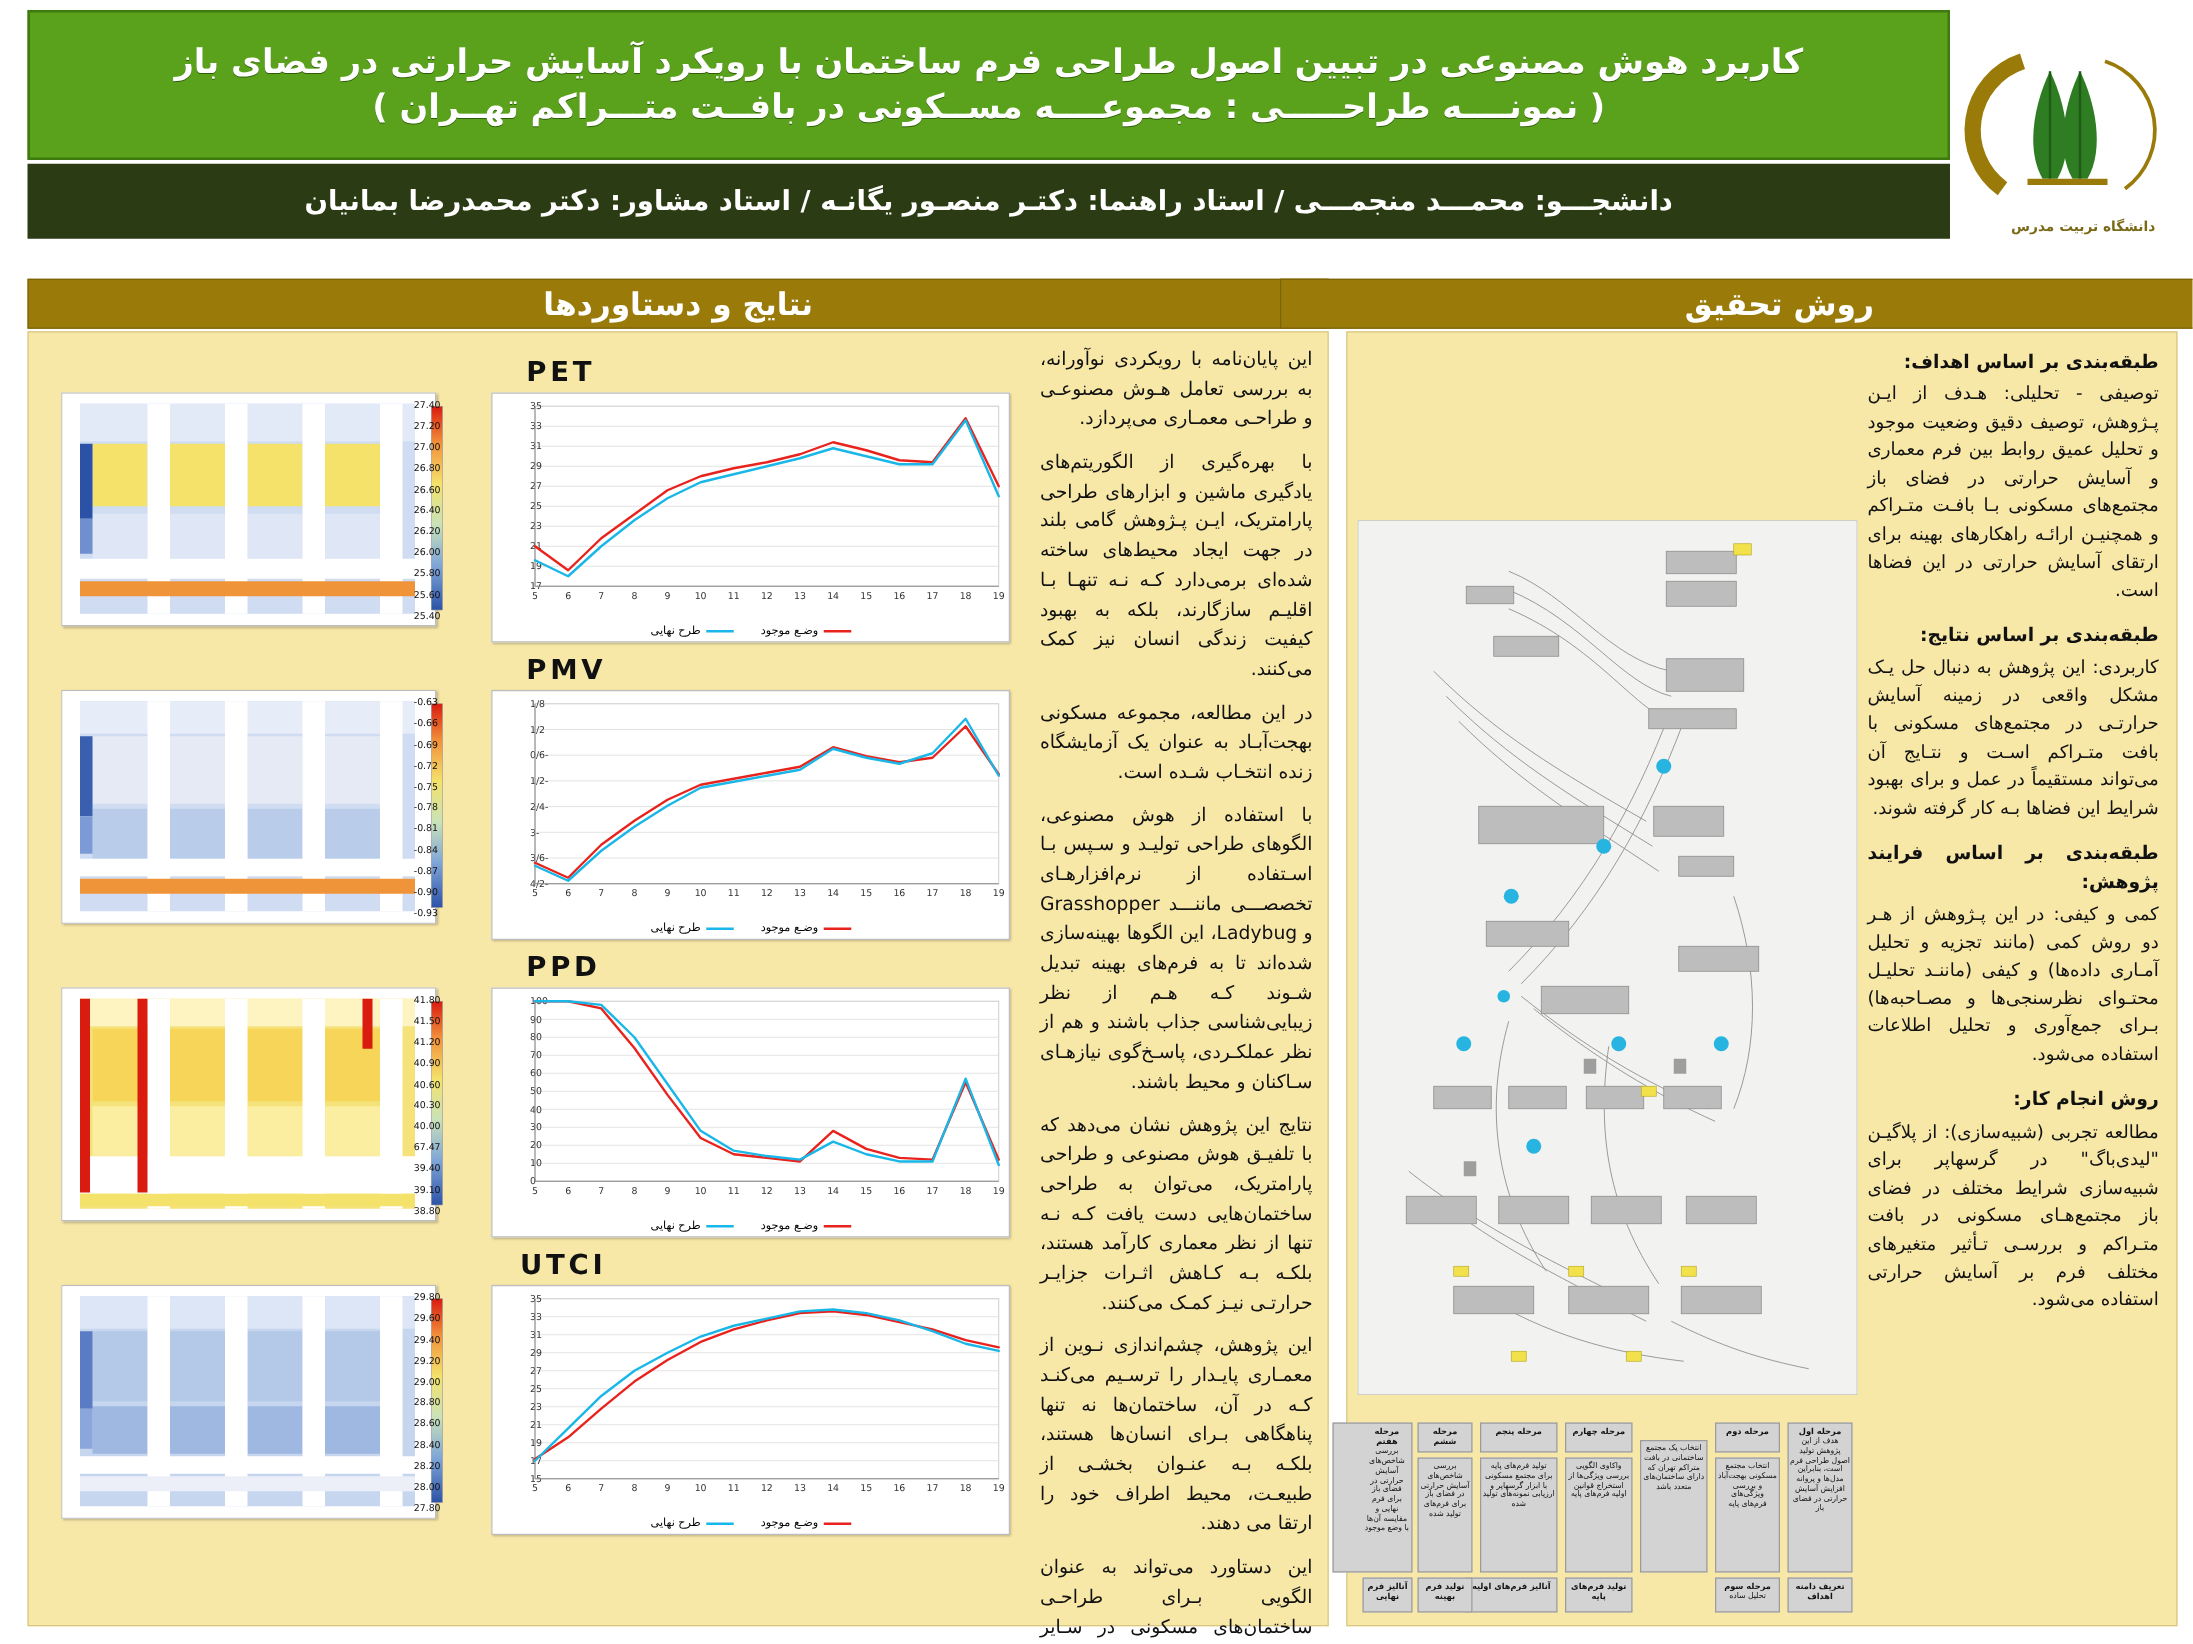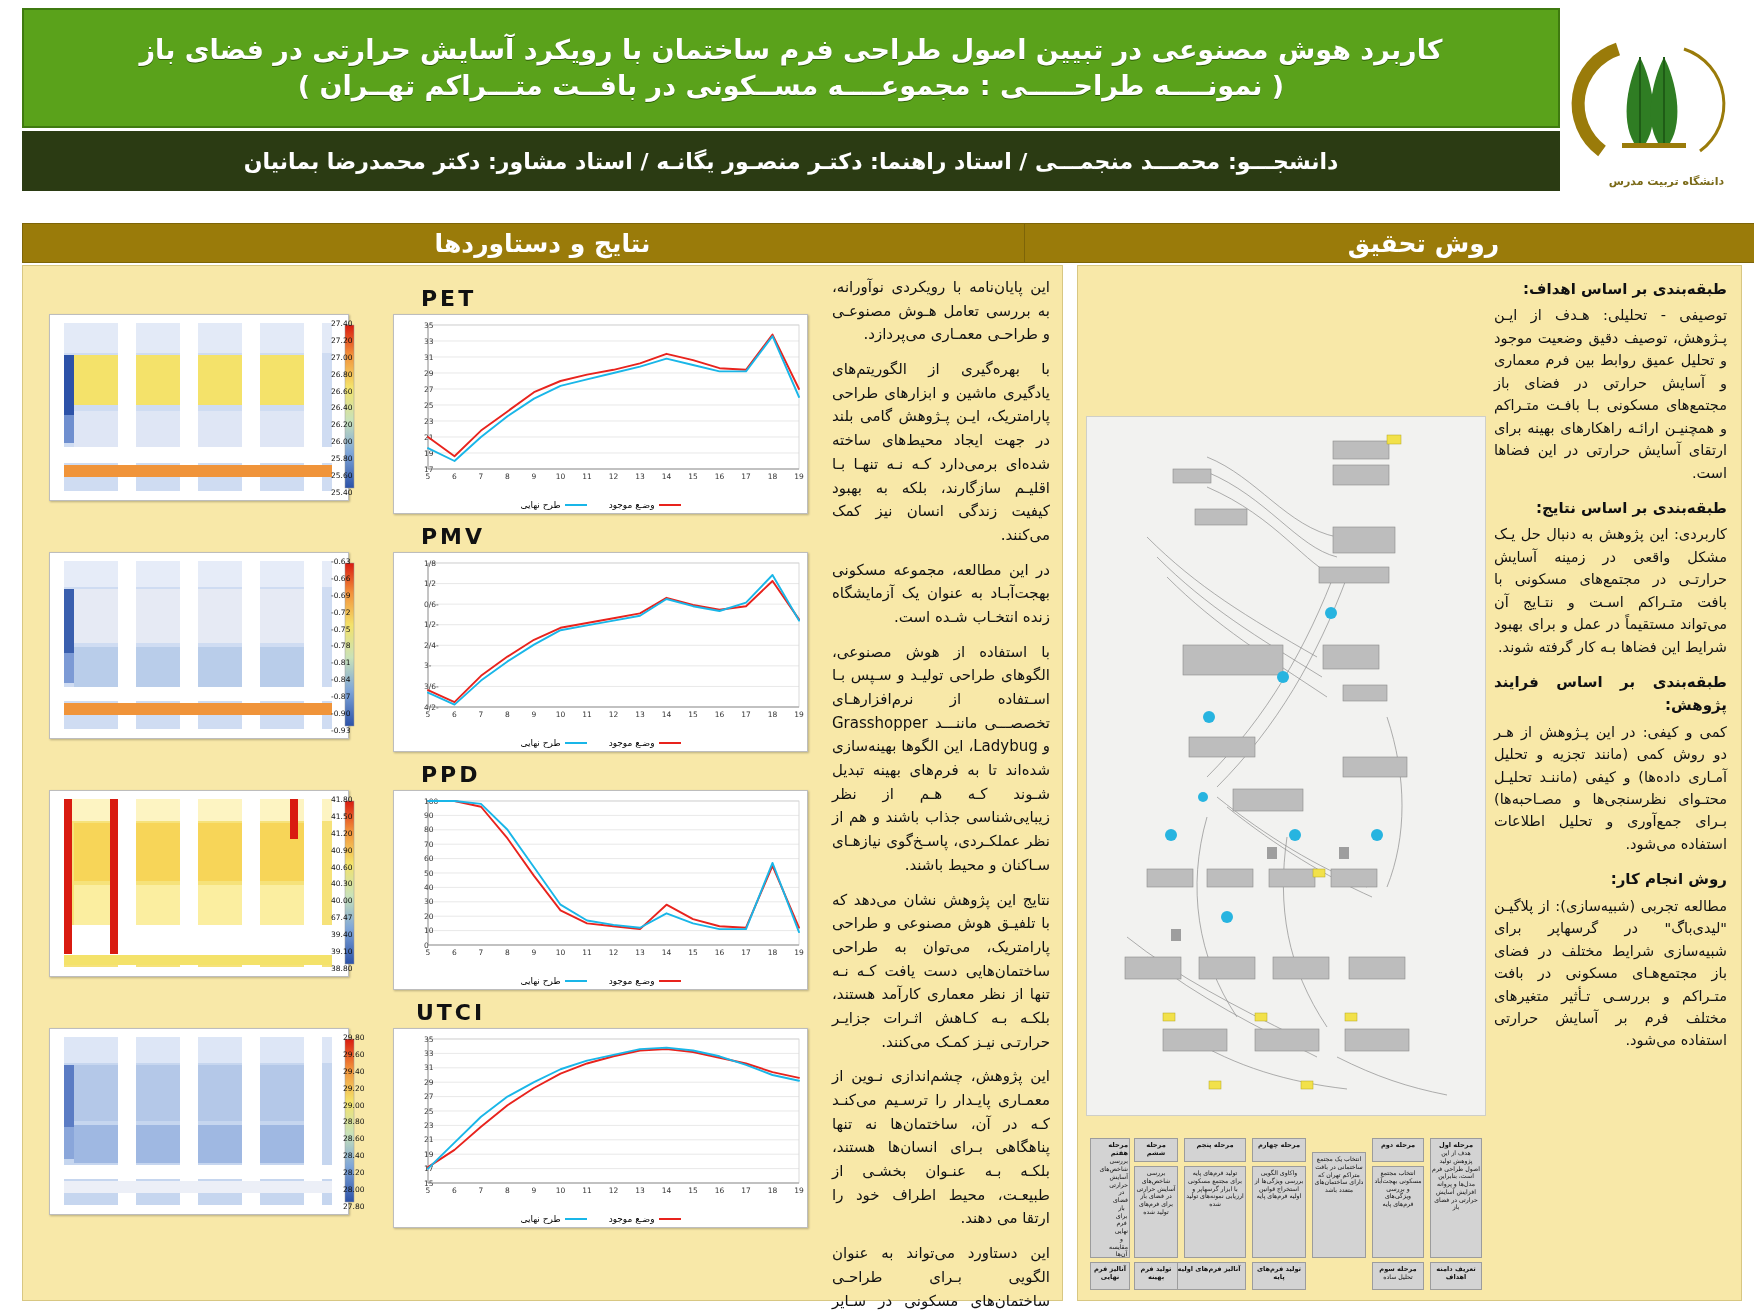--- a/index.html
+++ b/index.html
@@ -525,21 +525,21 @@
             <stop offset="38%" stop-color="#f4e26a"></stop>
               <stop offset="58%" stop-color="#c9e2b8"></stop>
             <stop offset="78%" stop-color="#7fa6d8"></stop>
               <stop offset="100%" stop-color="#2c52a8"></stop>
           </linearGradient>
         </defs>
         <rect x="0" y="0" width="9" height="163" fill="url(#gradUTCI)" stroke="#999" stroke-width=".5"></rect>
       </svg>
     </div>
   </div>
-  <div class="cb-labels" style="left:320px; top:768px;text-align:right;">
+  <div class="cb-labels" style="left:308px; top:768px;text-align:right;">
     <div>29.80</div>
     <div style="margin-top:9.4px">29.60</div>
     <div style="margin-top:9.4px">29.40</div>
     <div style="margin-top:9.4px">29.20</div>
     <div style="margin-top:9.4px">29.00</div>
     <div style="margin-top:9.4px">28.80</div>
     <div style="margin-top:9.4px">28.60</div>
     <div style="margin-top:9.4px">28.40</div>
     <div style="margin-top:9.4px">28.20</div>
     <div style="margin-top:9.4px">28.00</div>
@@ -737,21 +737,21 @@
     <div class="flow-node" style="right:308px; top:6px; width:44px; height:24px;">
       <div class="flow-head">مرحله ششم</div>
     </div>
     <div class="flow-node" style="right:308px; top:34px; width:44px; height:92px;">
       <div>بررسی شاخص‌های آسایش حرارتی در فضای باز برای فرم‌های تولید شده</div>
     </div>
     <div class="flow-node" style="right:308px; top:130px; width:44px; height:28px;">
       <div class="flow-head">تولید فرم بهینه</div>
     </div>
 
-    <div class="flow-node" style="right:356px; top:6px; width:40px; height:120px;padding-left:24px;">
+    <div class="flow-node" style="right:356px; top:6px; width:64px; height:120px;padding-left:24px;">
       <div class="flow-head">مرحله هفتم</div>
       <div>بررسی شاخص‌های آسایش حرارتی در فضای باز برای فرم نهایی و مقایسه آن‌ها با وضع موجود</div>
     </div>
     <div class="flow-node" style="right:356px; top:130px; width:40px; height:28px;">
       <div class="flow-head">آنالیز فرم نهایی</div>
     </div>
   </div>
 </div>
 
 </body></html>

